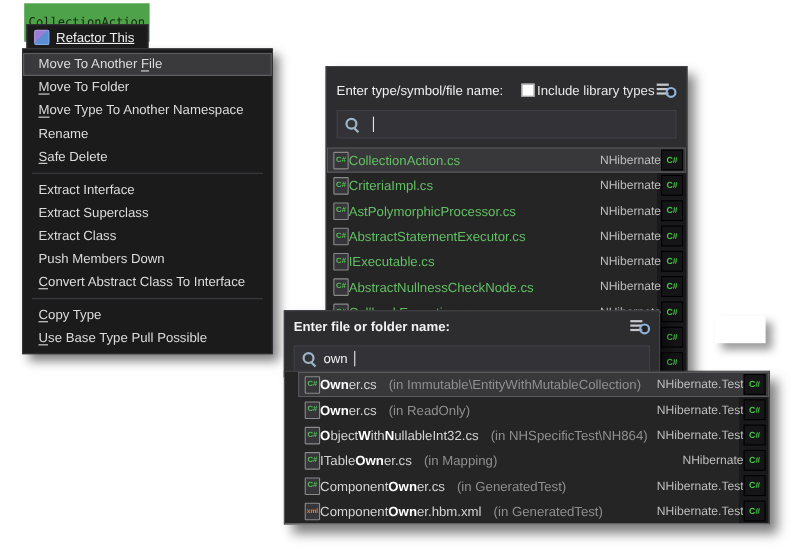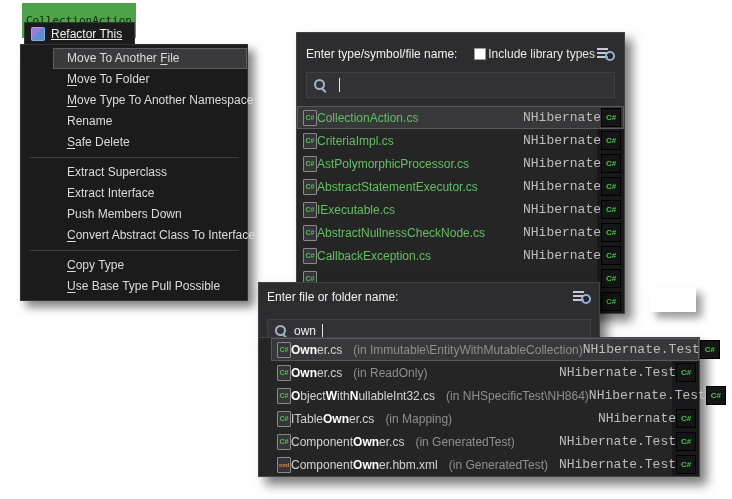--- a/index.html
+++ b/index.html
@@ -25,29 +25,29 @@
     gap:6px;padding:0 12px 0 6px;background:var(--menu-bg);border:1px solid var(--menu-border);
     border-bottom:none;color:var(--title-text);z-index:7;text-decoration:underline;}
   .refactor-icon{width:14px;height:14px;border-radius:2px;flex:none;
     background:linear-gradient(135deg,#9b7bd4 0 45%,#5a8fd4 45% 100%);
     box-shadow:inset 0 0 0 1px rgba(255,255,255,.25);}
 
   .menu{position:absolute;left:20px;top:44px;width:228px;background:var(--menu-bg);
     border:1px solid var(--menu-border);padding:3px 0;z-index:6;
     box-shadow:6px 6px 9px rgba(0,0,0,.5);}
   .menu-item{height:21px;line-height:21px;padding:0 10px 0 14px;color:var(--menu-text);
-    white-space:nowrap;cursor:default;margin-left:32px;}
+    white-space:nowrap;cursor:default;}
   .menu-item.selected{background:var(--menu-selected-bg);
     box-shadow:inset 0 0 0 1px var(--menu-selected-border);}
   .menu-item .key{text-decoration:underline;text-underline-offset:2px;}
   .menu-sep{height:1px;background:#3e3e42;margin:4px 8px;}
 
   .popup{position:absolute;background:var(--popup-bg);border:1px solid var(--popup-border);
     box-shadow:7px 7px 10px rgba(0,0,0,.5);}
-  .popup-type{left:296px;top:32px;width:329px;padding:9px 9px 5px;z-index:10;}
+  .popup-type{left:296px;top:60px;width:329px;padding:9px 9px 5px;z-index:10;}
   .popup-head{display:flex;align-items:center;height:24px;margin-bottom:6px;
     color:var(--title-text);}
   .head-right{margin-left:auto;display:flex;align-items:center;gap:2px;}
   .checkbox{width:12px;height:12px;background:#ffffff;border:1px solid #9a9a9a;flex:none;}
   .chk-label{color:#e8e8e8;}
   .filter-icon{position:relative;width:18px;height:14px;flex:none;}
   .filter-icon::before{content:"";position:absolute;left:0;top:1px;width:11px;height:2px;
     background:#c8c8d0;box-shadow:0 4px #c8c8d0,0 8px #c8c8d0;}
   .filter-icon::after{content:"";position:absolute;right:0;bottom:0;width:6px;height:6px;
     border:2px solid #8fb3d9;border-radius:50%;background:rgba(0,0,0,.25);}
@@ -63,32 +63,32 @@
   .search-text{color:#f0f0f0;}
   .caret{width:1px;height:14px;background:#e8e8e8;flex:none;}
 
   .rows{margin:0 -9px -5px;background:linear-gradient(to right,
       var(--list-bg) 0 calc(100% - 27px), #19191b calc(100% - 27px) 100%);}
   .row{display:flex;align-items:center;height:23px;padding:0 3px 0 6px;gap:0;cursor:default;}
   .row.selected{background:var(--row-selected-bg);
     box-shadow:inset 0 0 0 1px var(--row-selected-border);}
   .row .fname{color:var(--filename-green);white-space:nowrap;}
   .spacer{flex:1;}
-  .proj{color:var(--project-text);font-size:13px;white-space:nowrap;font-family:Liberation Mono, monospace;}
+  .proj{color:var(--project-text);font-size:11px;white-space:nowrap;}
   .proj-icon{width:20px;height:19px;background:#151517;border:1px solid #000;
     display:flex;align-items:center;justify-content:center;flex:none;}
   .proj-icon::after{content:"C#";font-size:8px;font-weight:bold;color:#45c945;}
   .doc-icon{position:relative;width:14px;height:16px;background:#36363a;
     border:1px solid #8a8a8a;border-radius:1px;flex:none;display:flex;
     align-items:center;justify-content:center;}
   .doc-icon.csharp::after{content:"C#";font-size:7px;font-weight:bold;color:#52c152;}
   .doc-icon.xml::after{content:"xml";font-size:6px;font-weight:bold;color:#e0833c;}
 
   .popup-file{left:258px;top:282px;width:342px;padding:4px 8px;z-index:20;}
-  .popup-file .popup-head{height:20px;margin-bottom:12px;}
+  .popup-file .popup-head{height:20px;margin-bottom:7px;font-weight:bold;}
   .popup-file .search-row{height:24px;}
 
   .file-results{position:absolute;left:258px;top:337px;width:442px;z-index:21;
     border:1px solid var(--popup-border);
     background:linear-gradient(to right,var(--list-bg) 0 calc(100% - 27px),
       #19191b calc(100% - 27px) 100%);
     box-shadow:7px 8px 10px rgba(0,0,0,.5);padding-left:12px;}
   .fname2{white-space:nowrap;color:var(--file-text);}
   .fname2 .match{color:var(--match-text);font-weight:bold;}
   .loc{color:var(--location-text);white-space:nowrap;margin-left:11px;}
@@ -124,27 +124,30 @@
     <span class="pre">Rename</span><span class="key"></span><span class="post"></span>
   </div>
 
   <div class="menu-item">
     <span class="pre"></span><span class="key">S</span><span class="post">afe Delete</span>
   </div>
 
   <div class="menu-sep"></div>
 
   <div class="menu-item">
+    <span class="pre">Extract Interface</span><span class="key"></span><span class="post"></span>
+  </div>
+
+  <div class="menu-item">
     <span class="pre">Extract Superclass</span><span class="key"></span><span class="post"></span>
   </div>
 
   <div class="menu-item">
-    <span class="pre">Extract Interface</span><span class="key"></span><span class="post"></span>
-  </div>
-
+    <span class="pre">Extract Class</span><span class="key"></span><span class="post"></span>
+  </div>
 
 
   <div class="menu-item">
     <span class="pre">Push Members Down</span><span class="key"></span><span class="post"></span>
   </div>
 
   <div class="menu-item">
     <span class="pre"></span><span class="key">C</span><span class="post">onvert Abstract Class To Interface</span>
   </div>
 

